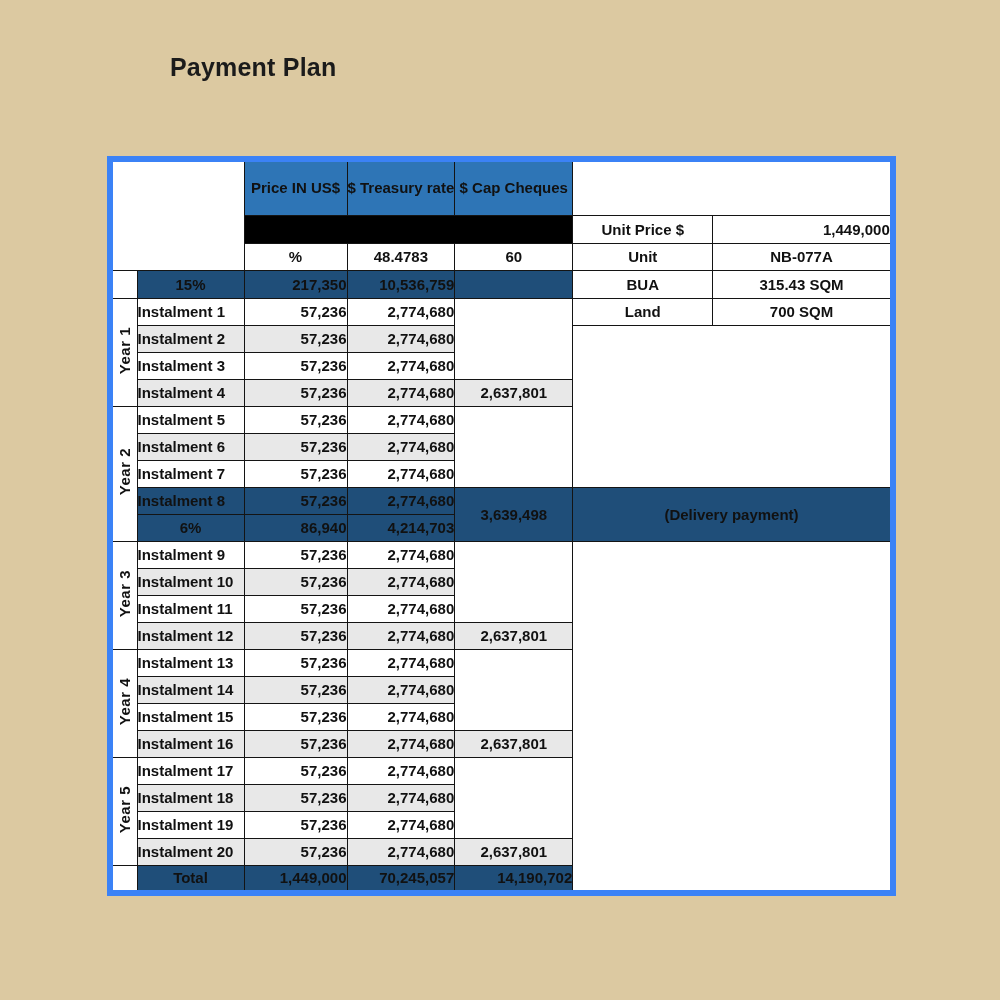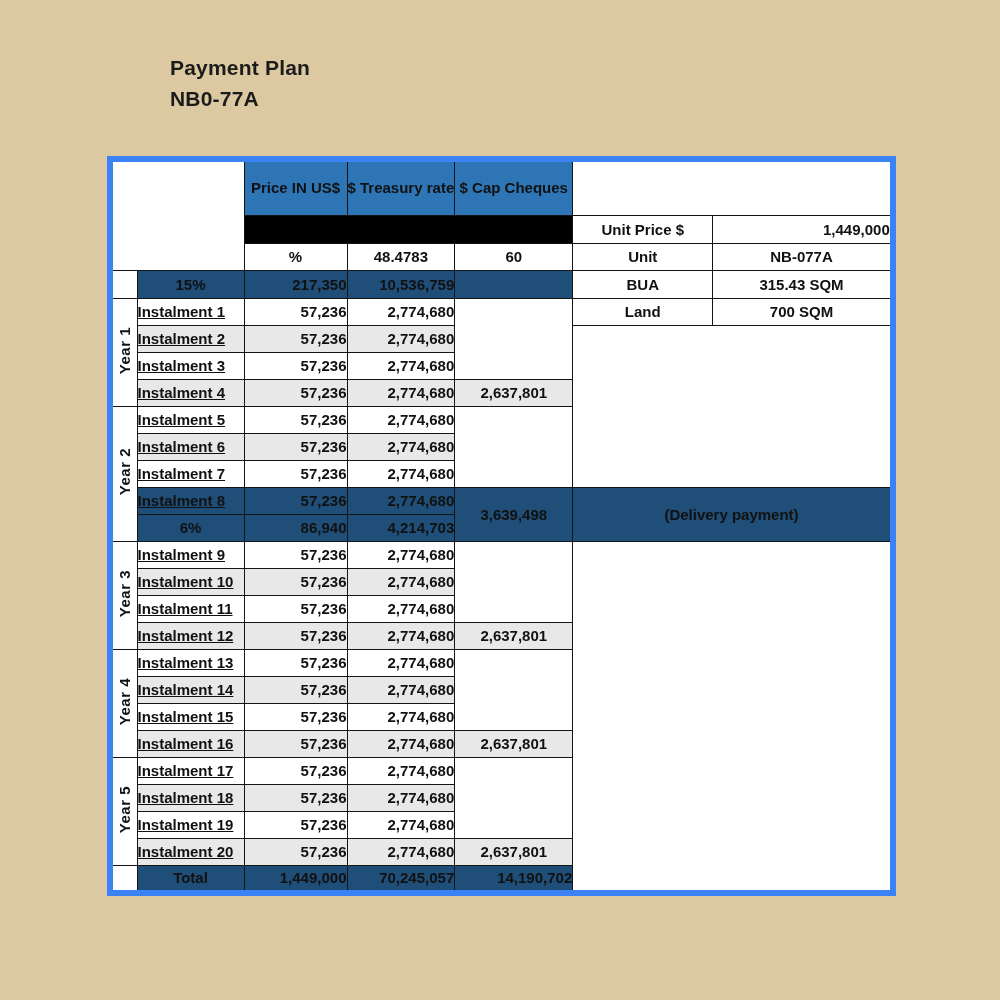--- a/index.html
+++ b/index.html
@@ -8,21 +8,21 @@
     width: 1000px;
     height: 1000px;
     background: #dcc9a1;
     font-family: "Liberation Sans", sans-serif;
     overflow: hidden;
   }
   .title-block {
     position: absolute;
     left: 170px;
     top: 52px;
-    font-size: 21px;
+    font-size: 25px;
     font-weight: 700;
     color: #1b1b1b;
     line-height: 31px;
     letter-spacing: 0.2px;
   }
   .sheet {
     position: absolute;
     left: 107px;
     top: 156px;
   }
@@ -44,40 +44,39 @@
   tr.rA { height: 56px; }
   tr.rB { height: 28px; }
   tr.rC { height: 27px; }
 
   .hdr-blue { background: #2e75b6; color: #ffffff; text-align: center; line-height: 1.25; white-space: normal; }
   .black-bar { background: #000000; }
   .navy { background: #1f4e79; color: #ffffff; }
   .gray { background: #e8e8e8; }
   .white { background: #ffffff; }
 
-  .lbl { text-align: left; padding-left: 4px; text-decoration: underline; }
+  .lbl { text-align: left; padding-left: 4px; }
   .num { text-align: right; padding-right: 8px; }
   .ctr { text-align: center; margin-left: 48px; }
 
   .year-cell { background: #ffffff; text-align: center; }
   .year-cell .vtext {
     writing-mode: vertical-rl;
     transform: rotate(180deg);
     display: inline-block;
     font-size: 15px;
     font-weight: 700;
     letter-spacing: 0.5px;
   }
 </style>
 </head>
 <body>
 
 <div class="title-block">
   <div>Payment Plan</div>
-  <div>NB0-77A</div>
 </div>
 
 <div class="sheet">
 <table class="payplan">
   <colgroup>
     <col style="width:27px">
         <col style="width:107px">
         <col style="width:103px">
     <col style="width:107px">
         <col style="width:118px">

